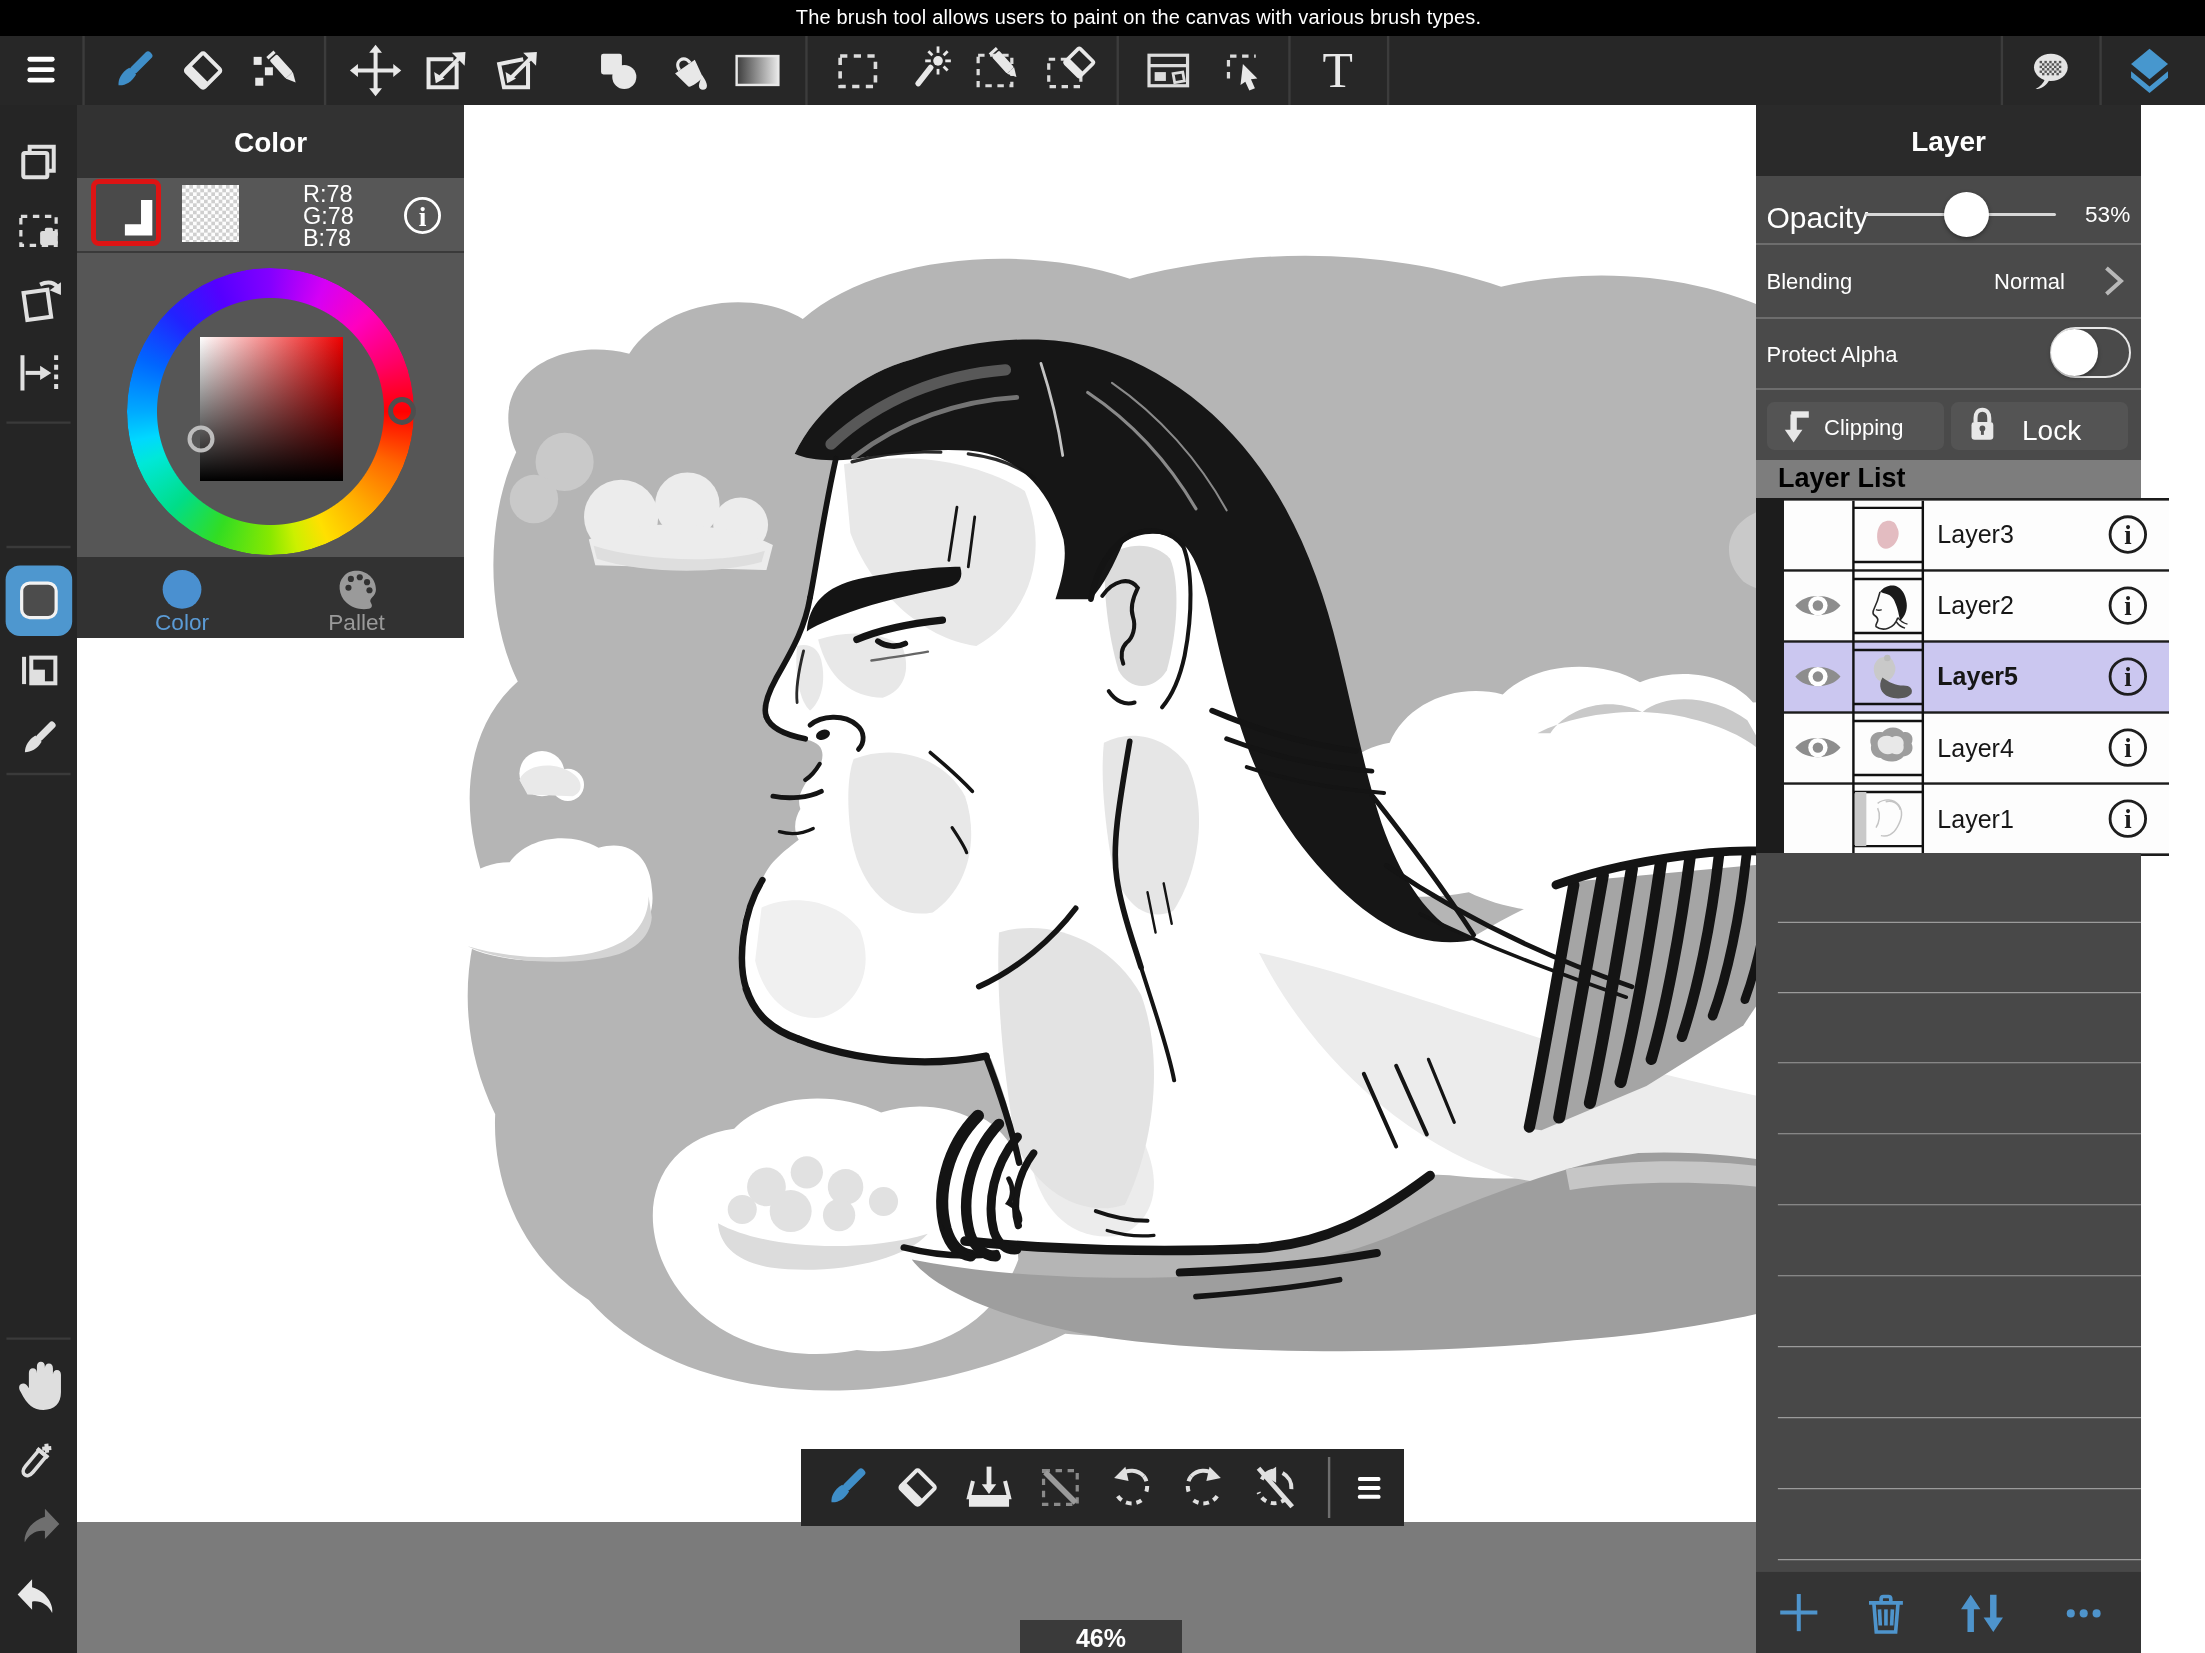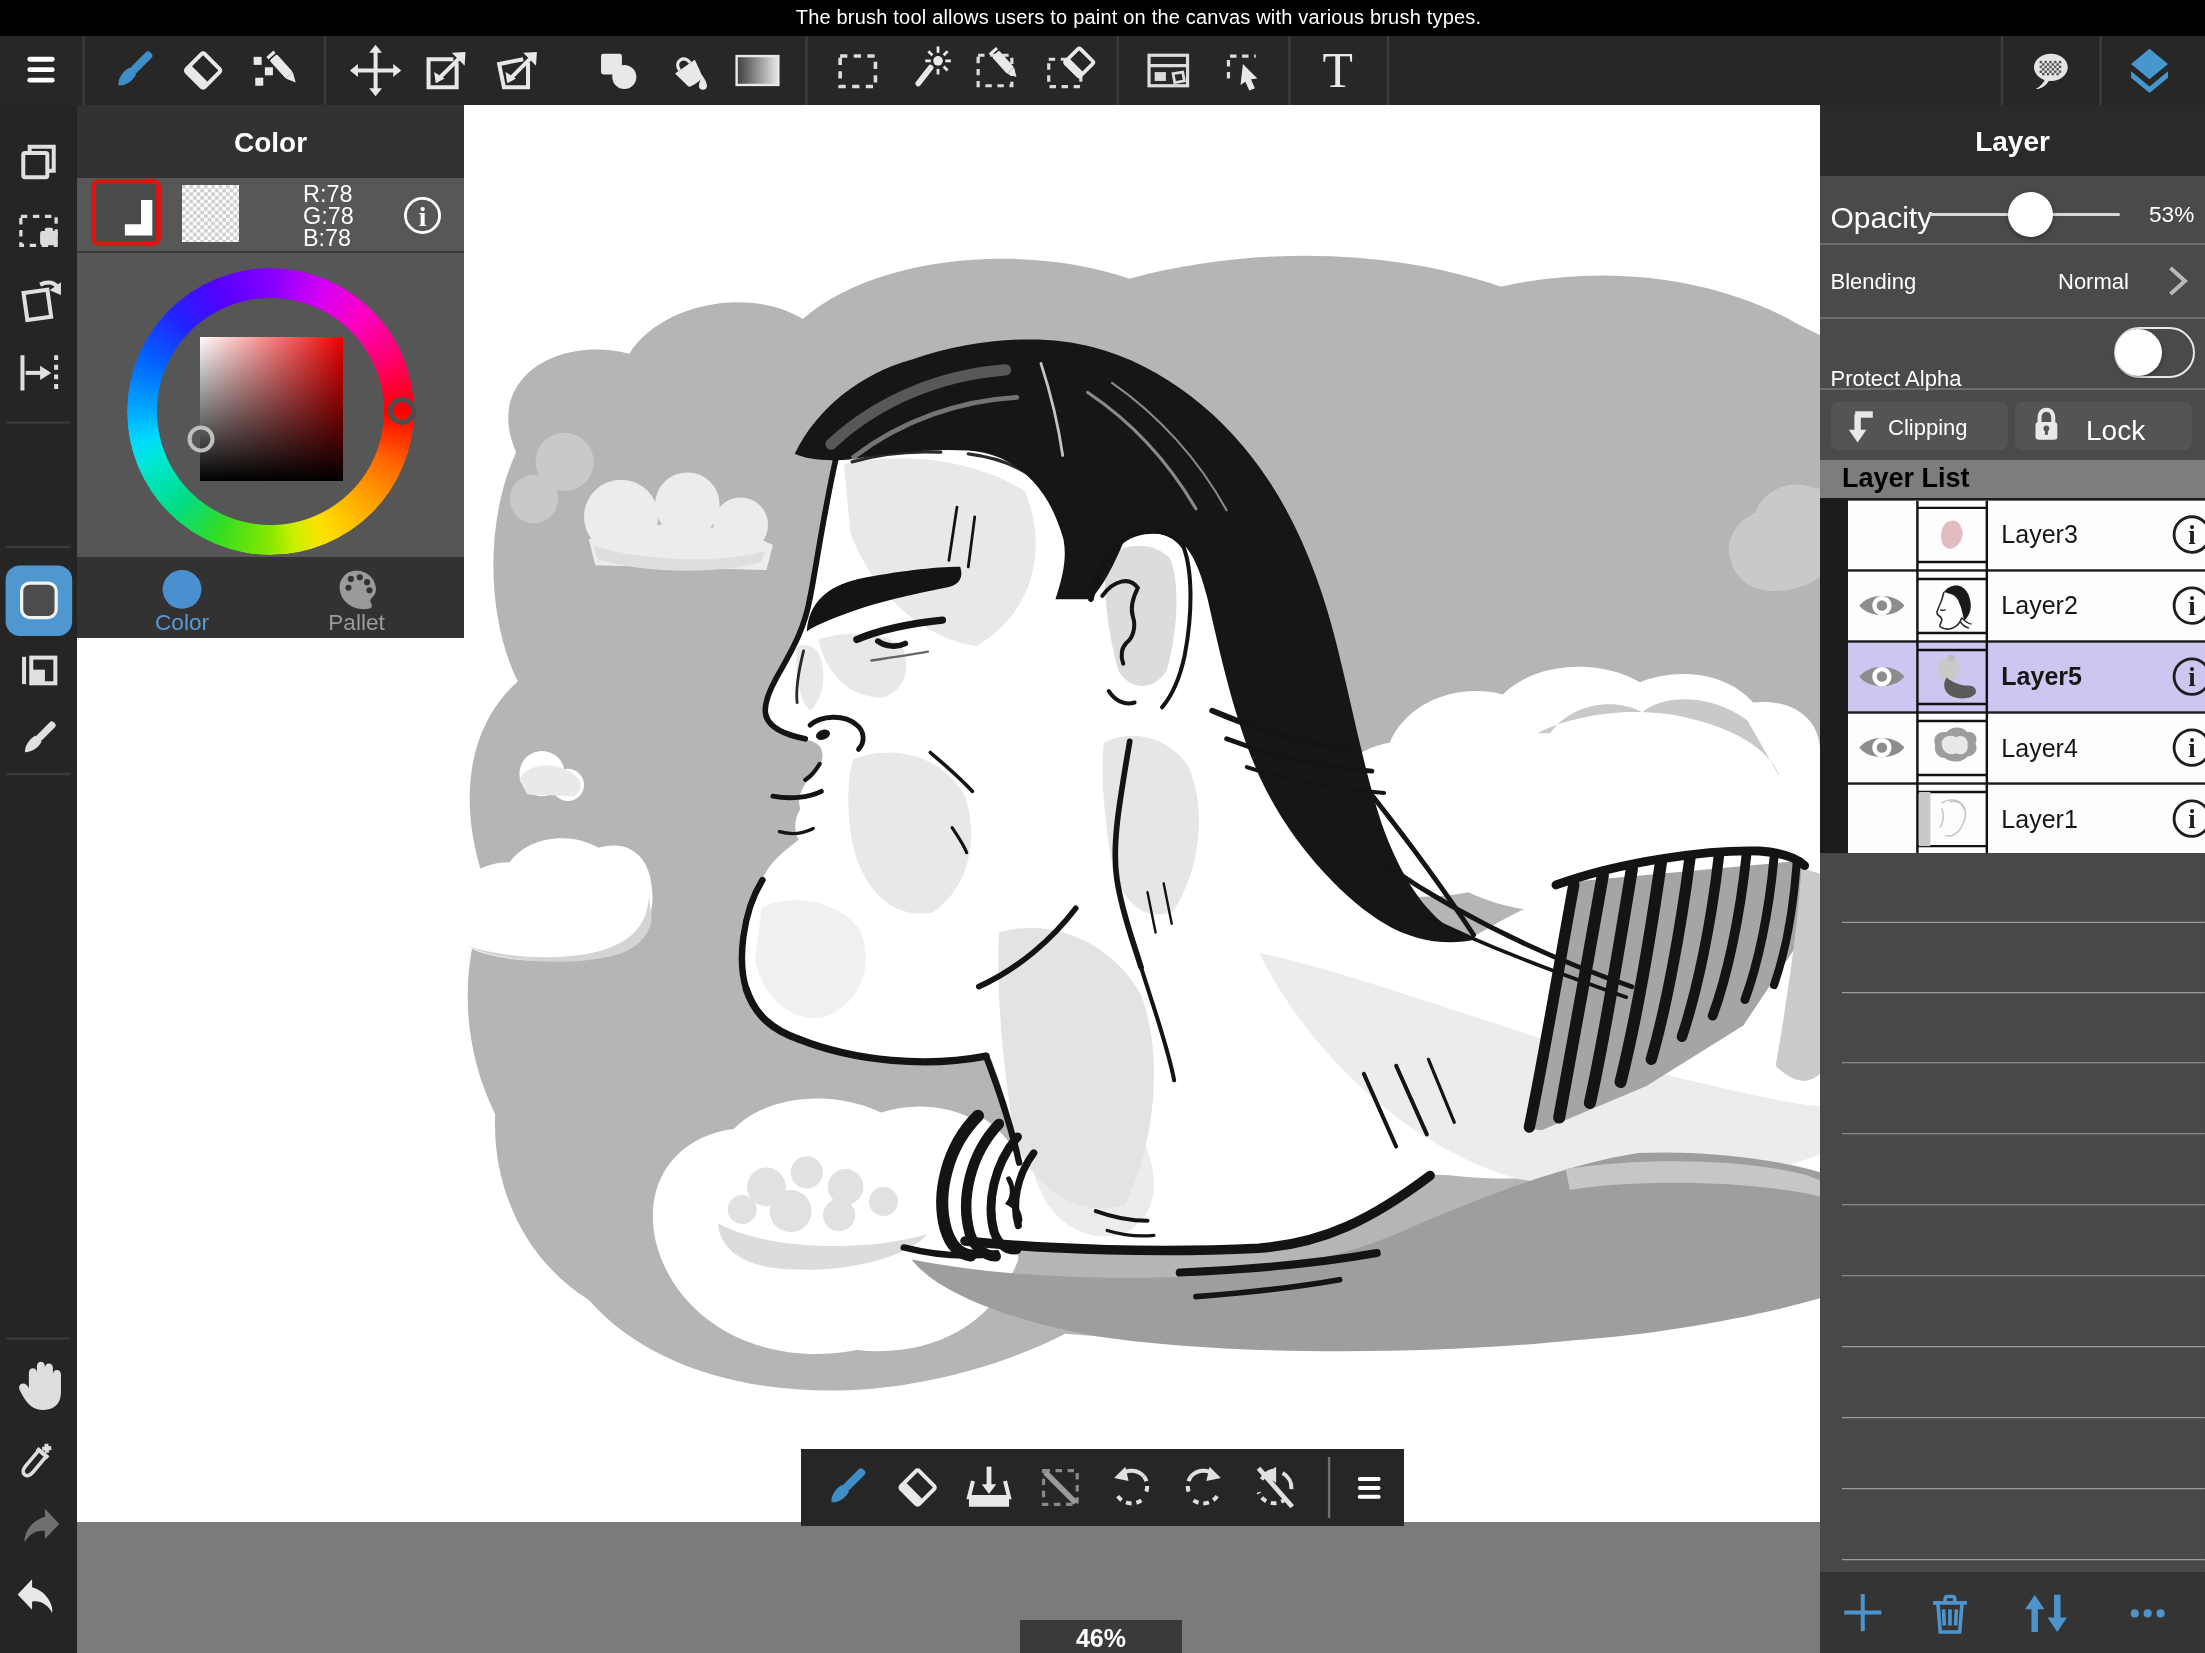--- a/index.html
+++ b/index.html
@@ -483,39 +483,39 @@
           <circle cx="350" cy="25" r="3.8"></circle>
           <circle cx="359" cy="31" r="3.8"></circle>
           <circle cx="362" cy="41" r="3.8"></circle>
           <circle cx="336" cy="38" r="3.8"></circle>
       </g>
       <text x="130" y="90" font-size="28" fill="#5b9bd5" text-anchor="middle">Color</text>
       <text x="346" y="90" font-size="28" fill="#9a9a9a" text-anchor="middle">Pallet</text>
     </svg>
   </div>
 
-  <div class="abs" id="layerpanel" style="left:1820px;top:105px;width:385px;height:1548px;background:#464646;">
+  <div class="abs" id="layerpanel" style="left:1756px;top:105px;width:385px;height:1548px;background:#464646;">
     <div class="abs" style="left:0;top:0;width:385px;height:71px;background:#2a2a2a;color:#fff;font-size:28px;font-weight:600;text-align:center;line-height:73px;">Layer</div>
     <div class="abs" style="left:0;top:71px;width:385px;height:284px;background:#4a4a4a;"></div>
     <div class="abs" style="left:0;top:138px;width:385px;height:1.6px;background:#6d6d6d;"></div>
     <div class="abs" style="left:0;top:212px;width:385px;height:1.6px;background:#6d6d6d;"></div>
     <div class="abs" style="left:0;top:283px;width:385px;height:1.6px;background:#6d6d6d;"></div>
 
     <div class="abs" style="left:10.5px;top:96px;color:#fff;font-size:30px;">Opacity</div>
     <div class="abs" style="left:109px;top:108px;width:191px;height:3.2px;background:#d8d8d8;border-radius:1.6px;"></div>
     <div class="abs" style="left:188px;top:87px;width:45px;height:45px;border-radius:50%;background:#fff;box-shadow:0 1.6px 4px rgba(0,0,0,0.4);"></div>
     <div class="abs" style="left:329px;top:97px;color:#fff;font-size:22.6px;">53%</div>
 
     <div class="abs" style="left:10.5px;top:164px;color:#fff;font-size:22px;">Blending</div>
     <div class="abs" style="left:238px;top:164px;color:#fff;font-size:22px;">Normal</div>
     <svg class="abs" style="left:344px;top:158px;" width="29" height="36" viewBox="0 0 36 44">
         <path d="M 8,6 L 26,22 L 8,38" fill="none" stroke="#b8b8b8" stroke-width="5"></path>
       </svg>
 
-    <div class="abs" style="left:10.5px;top:237px;color:#fff;font-size:22px;margin-top:24px;">Protect Alpha</div>
+    <div class="abs" style="left:10.5px;top:237px;color:#fff;font-size:22px;">Protect Alpha</div>
     <div class="abs" style="left:294px;top:222px;width:77px;height:47px;border:2.4px solid #e8e8e8;border-radius:26px;"></div>
     <div class="abs" style="left:295px;top:224px;width:47px;height:47px;border-radius:50%;background:#fff;box-shadow:0 1.6px 4px rgba(0,0,0,0.35);"></div>
 
     <div class="abs" style="left:10.5px;top:297px;width:177px;height:48px;background:#545454;border-radius:7.3px;"></div>
     <div class="abs" style="left:195px;top:297px;width:177px;height:48px;background:#545454;border-radius:7.3px;"></div>
     <svg class="abs" style="left:24px;top:302px;" width="40" height="39" viewBox="0 0 50 48">
       <path d="M 14,9 L 36,9" stroke="#e8e8e8" stroke-width="8"></path>
       <path d="M 17,9 L 17,30" stroke="#e8e8e8" stroke-width="8"></path>
       <path d="M 6,28 L 28,28 L 17,44 Z" fill="#e8e8e8"></path>
     </svg>

